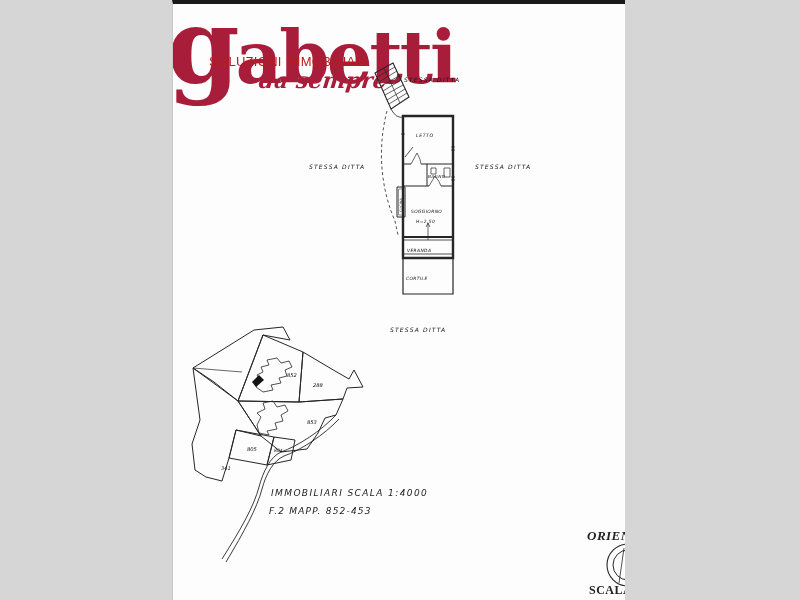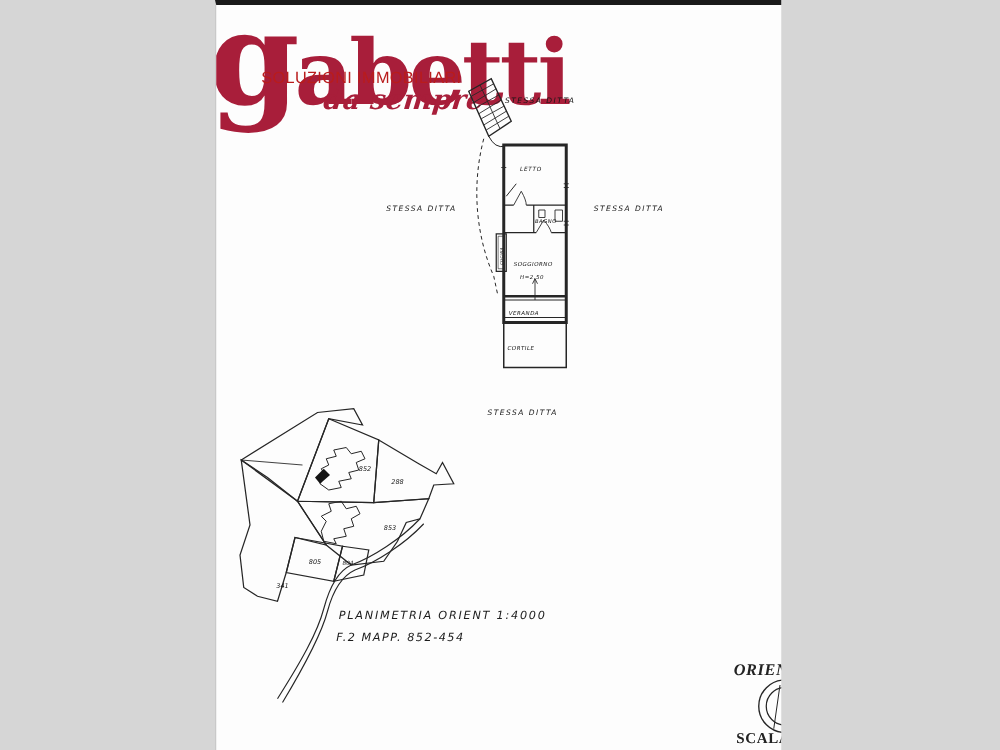--- a/index.html
+++ b/index.html
@@ -108,22 +108,22 @@
       <path class="ln" stroke-width=".8" d="M71,101 L75,93 L71,89 L79,85 L77,79 L87,77 L91,83 L99,81 L102,87 L95,91 L97,97 L89,99 L91,105 L81,107 L83,111 L73,109 Z"></path>
     </g>
     <text x="101" y="53" font-size="5.2">852</text>
     <text x="127" y="63" font-size="5.2">288</text>
     <text x="121" y="100" font-size="5.2">853</text>
     <text x="61" y="127" font-size="5.2">805</text>
     <text x="88" y="128" font-size="4.6">804</text>
     <text x="35" y="146" font-size="5.2">341</text>
   </svg>
 
-  <div class="hand cap1">PLANIMETRIA ORIENT 1:4000</div>
-  <div class="hand cap2">F.2 MAPP. 852-454</div>
+  <div class="hand cap1">IMMOBILIARI SCALA 1:4000</div>
+  <div class="hand cap2">F.2 MAPP. 852-453</div>
 
   <div class="orient">ORIENT</div>
   <svg class="clip" style="left:424px;top:537px;" width="29" height="48" viewBox="0 0 29 48">
     <circle class="ln" cx="31" cy="24" r="21" stroke-width="1.1"></circle>
     <circle class="ln" cx="31" cy="24" r="15" stroke-width="1"></circle>
     <path class="ln" stroke-width=".8" d="M27,7 L22,42"></path>
   </svg>
   <div class="scala">SCALA D</div>
 
 </div>

